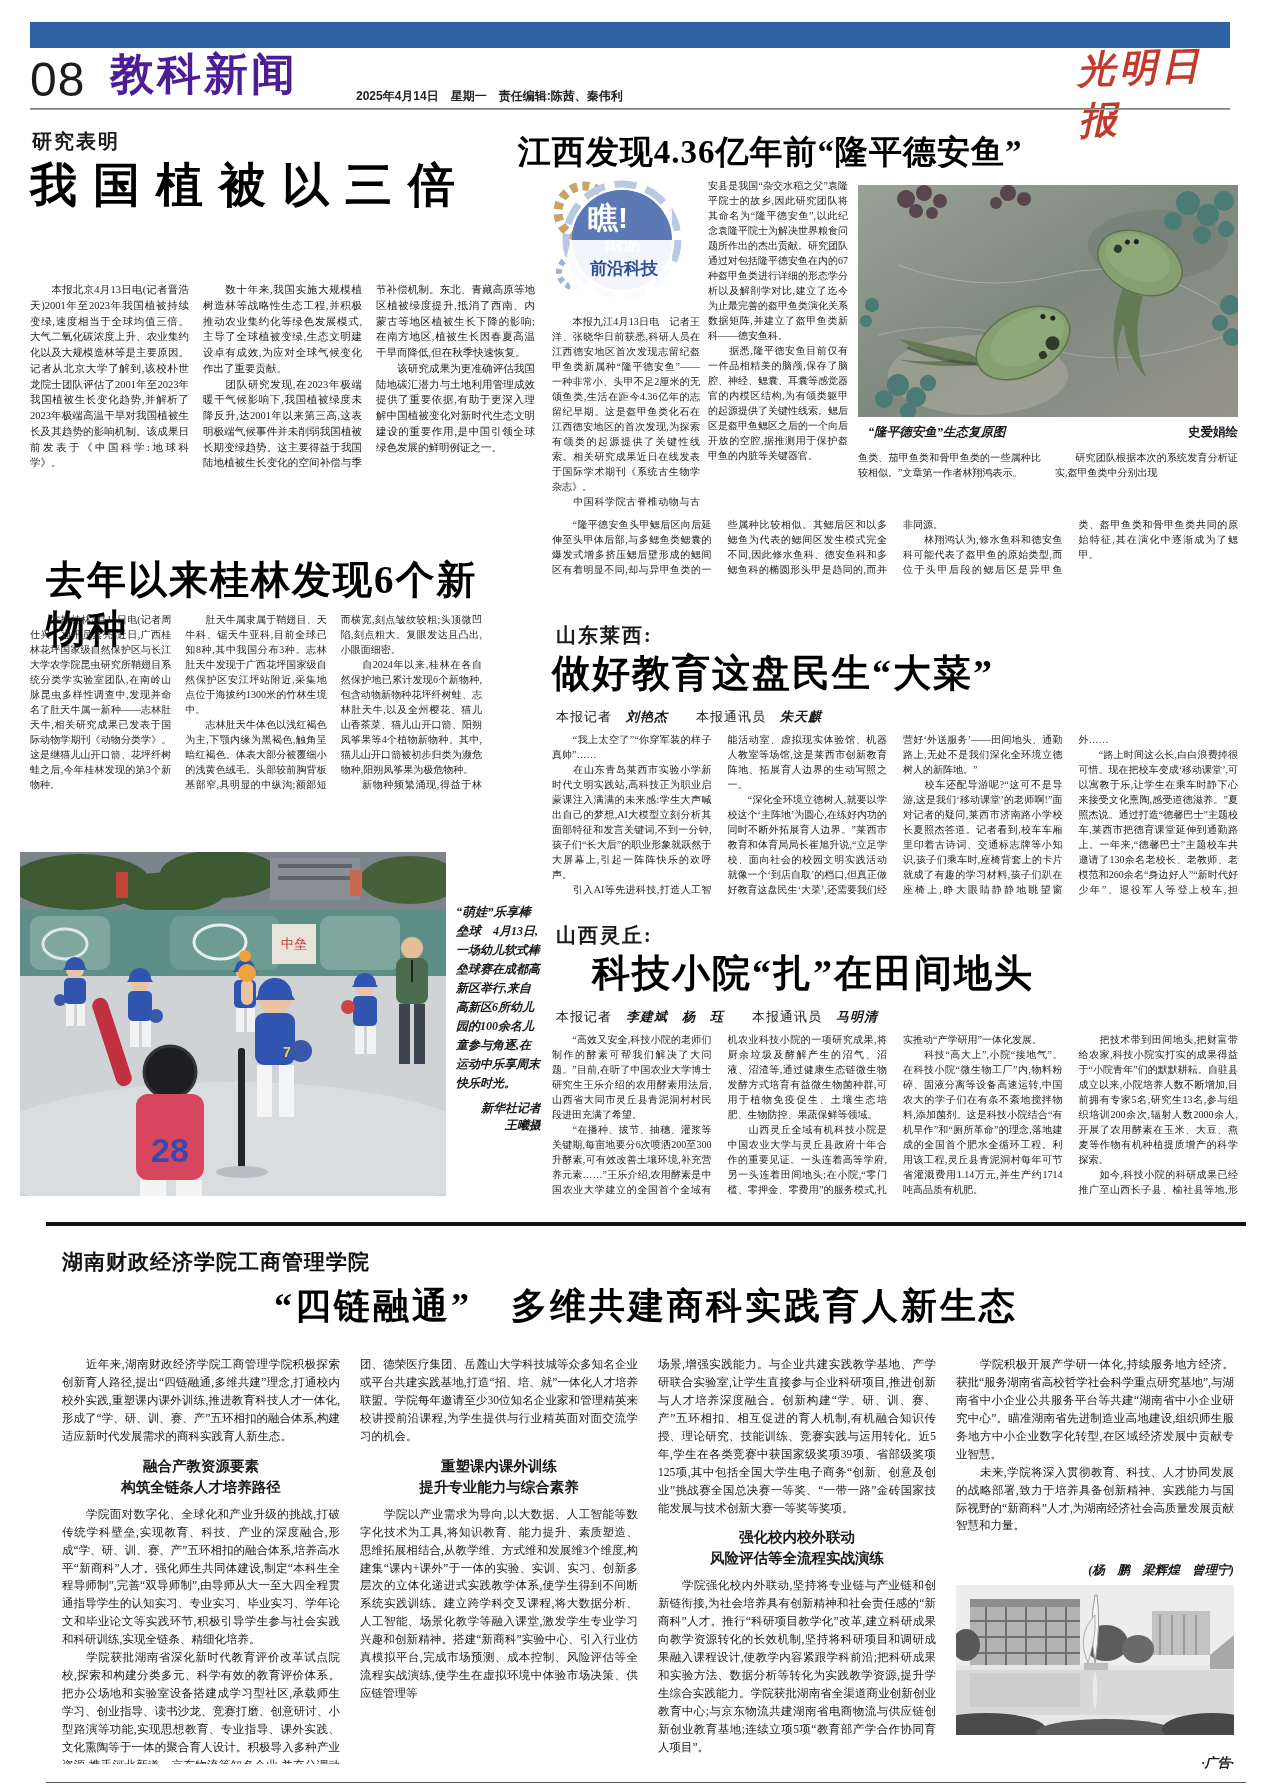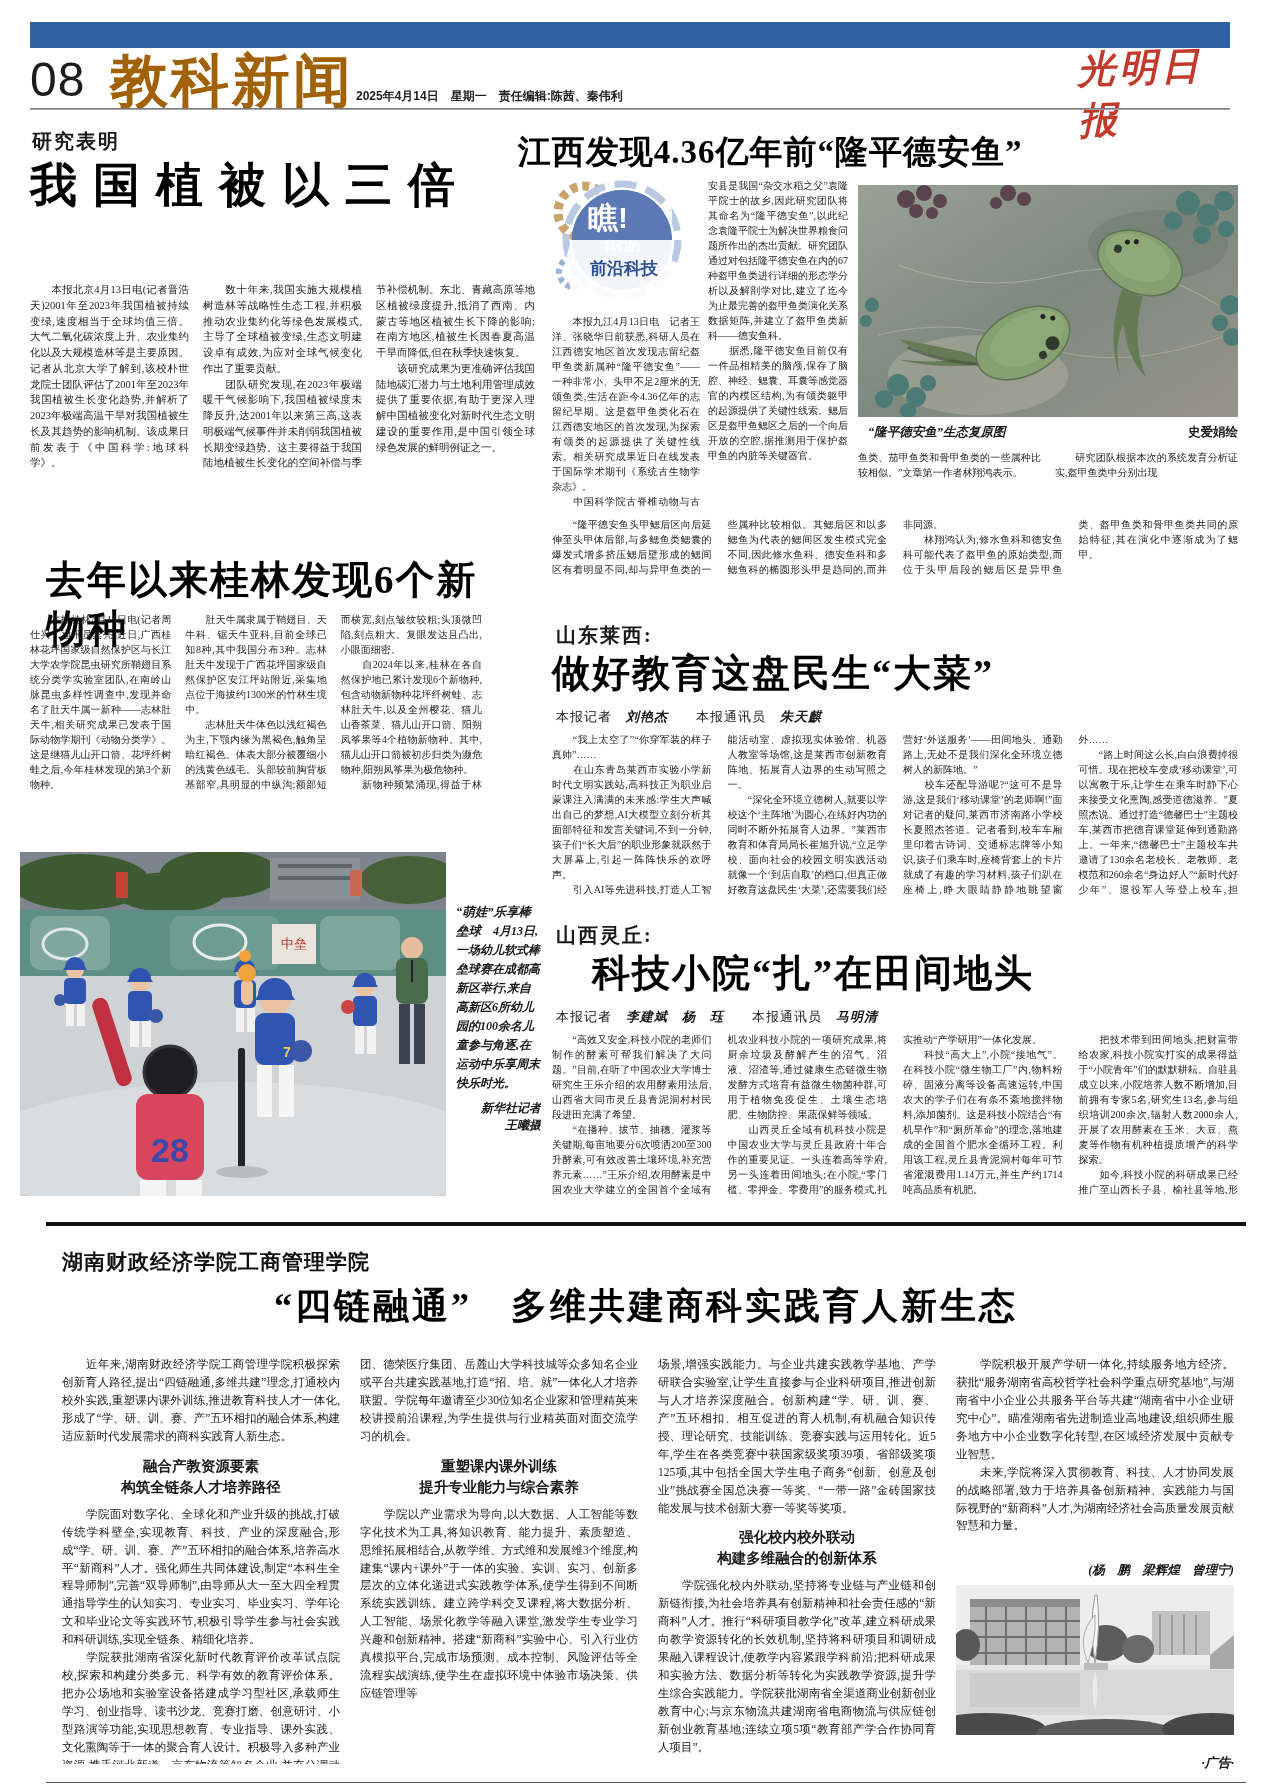--- a/index.html
+++ b/index.html
@@ -21,21 +21,21 @@
   .adtext{font-size:11.5px;line-height:1.56;text-align:justify;white-space:pre-line;}
   svg{display:block;}
 </style>
 </head>
 <body>
 
 <div id="page">
 
   <div class="abs" style="left:30px;top:22px;width:1200px;height:26px;background:#2e61a1;"></div>
   <div class="abs sans" style="left:30px;top:56px;font-size:48px;font-weight:400;color:#1c1c1c;letter-spacing:1px;line-height:1;">08</div>
-  <div class="abs sans" style="left:110px;top:52px;font-size:58px;font-weight:bold;color:#a16207;letter-spacing:3px;line-height:1;">教科新闻</div>
+  <div class="abs sans" style="left:110px;top:52px;font-size:44px;font-weight:bold;color:#4c1d95;letter-spacing:3px;line-height:1;">教科新闻</div>
   <div class="abs sans" style="left:356px;top:88px;font-size:12px;font-weight:bold;color:#222;">2025年4月14日　星期一　责任编辑:陈茜、秦伟利</div>
   <div class="abs" style="left:1078px;top:42px;width:160px;font-size:38px;font-weight:bold;font-style:italic;color:#c23a2c;letter-spacing:4px;transform:rotate(-2deg);">光明日报</div>
   <div class="abs" style="left:30px;top:108px;width:1200px;height:2px;background:linear-gradient(to bottom,#666,#bbb);"></div>
 
   <div class="abs kicker" style="left:32px;top:128px;">研究表明</div>
   <div class="abs headline" style="left:30px;top:156px;font-size:47px;letter-spacing:16px;">我国植被以三倍</div>
   <div class="abs flow cols3" style="left:30px;top:282px;width:505px;height:222px;font-size:10.5px;">　　本报北京4月13日电(记者晋浩天)2001年至2023年我国植被持续变绿,速度相当于全球均值三倍。大气二氧化碳浓度上升、农业集约化以及大规模造林等是主要原因。记者从北京大学了解到,该校朴世龙院士团队评估了2001年至2023年我国植被生长变化趋势,并解析了2023年极端高温干旱对我国植被生长及其趋势的影响机制。该成果日前发表于《中国科学:地球科学》。
 　　数十年来,我国实施大规模植树造林等战略性生态工程,并积极推动农业集约化等绿色发展模式,主导了全球植被变绿,生态文明建设卓有成效,为应对全球气候变化作出了重要贡献。
 　　团队研究发现,在2023年极端暖干气候影响下,我国植被绿度未降反升,达2001年以来第三高,这表明极端气候事件并未削弱我国植被长期变绿趋势。这主要得益于我国陆地植被生长变化的空间补偿与季节补偿机制。东北、青藏高原等地区植被绿度提升,抵消了西南、内蒙古等地区植被生长下降的影响;在南方地区,植被生长因春夏高温干旱而降低,但在秋季快速恢复。
 　　该研究成果为更准确评估我国陆地碳汇潜力与土地利用管理成效提供了重要依据,有助于更深入理解中国植被变化对新时代生态文明建设的重要作用,是中国引领全球绿色发展的鲜明例证之一。</div>
@@ -289,21 +289,21 @@
     <div class="adcol" style="left:314px;top:130px;">
       <div class="adtext">团、德荣医疗集团、岳麓山大学科技城等众多知名企业或平台共建实践基地,打造“招、培、就”一体化人才培养联盟。学院每年邀请至少30位知名企业家和管理精英来校讲授前沿课程,为学生提供与行业精英面对面交流学习的机会。</div>
       <div class="subhead"><span>重塑课内课外训练</span><br>
            <span>提升专业能力与综合素养</span></div>
       <div class="adtext">　　学院以产业需求为导向,以大数据、人工智能等数字化技术为工具,将知识教育、能力提升、素质塑造、思维拓展相结合,从教学维、方式维和发展维3个维度,构建集“课内+课外”于一体的实验、实训、实习、创新多层次的立体化递进式实践教学体系,使学生得到不间断系统实践训练。建立跨学科交叉课程,将大数据分析、人工智能、场景化教学等融入课堂,激发学生专业学习兴趣和创新精神。搭建“新商科”实验中心、引入行业仿真模拟平台,完成市场预测、成本控制、风险评估等全流程实战演练,使学生在虚拟环境中体验市场决策、供应链管理等</div>
     </div>
 
     <div class="adcol" style="left:612px;top:130px;">
       <div class="adtext">场景,增强实践能力。与企业共建实践教学基地、产学研联合实验室,让学生直接参与企业科研项目,推进创新与人才培养深度融合。创新构建“学、研、训、赛、产”五环相扣、相互促进的育人机制,有机融合知识传授、理论研究、技能训练、竞赛实践与运用转化。近5年,学生在各类竞赛中获国家级奖项39项、省部级奖项125项,其中包括全国大学生电子商务“创新、创意及创业”挑战赛全国总决赛一等奖、“一带一路”金砖国家技能发展与技术创新大赛一等奖等奖项。</div>
       <div class="subhead"><span>强化校内校外联动</span><br>
-           <span>构建多维融合的创新体系</span></div>
+           <span>风险评估等全流程实战演练</span></div>
       <div class="adtext">　　学院强化校内外联动,坚持将专业链与产业链和创新链衔接,为社会培养具有创新精神和社会责任感的“新商科”人才。推行“科研项目教学化”改革,建立科研成果向教学资源转化的长效机制,坚持将科研项目和调研成果融入课程设计,使教学内容紧跟学科前沿;把科研成果和实验方法、数据分析等转化为实践教学资源,提升学生综合实践能力。学院获批湖南省全渠道商业创新创业教育中心;与京东物流共建湖南省电商物流与供应链创新创业教育基地;连续立项5项“教育部产学合作协同育人项目”。</div>
     </div>
 
     <div class="adcol" style="left:910px;top:130px;height:430px;">
       <div class="adtext" style="height:200px;overflow:hidden;">　　学院积极开展产学研一体化,持续服务地方经济。获批“服务湖南省高校哲学社会科学重点研究基地”,与湖南省中小企业公共服务平台等共建“湖南省中小企业研究中心”。瞄准湖南省先进制造业高地建设,组织师生服务地方中小企业数字化转型,在区域经济发展中贡献专业智慧。
 　　未来,学院将深入贯彻教育、科技、人才协同发展的战略部署,致力于培养具备创新精神、实践能力与国际视野的“新商科”人才,为湖南经济社会高质量发展贡献智慧和力量。</div>
       <div class="capbody" style="text-align:right;font-size:12.5px;margin:6px 0;">(杨　鹏　梁辉煌　曾理宁)</div>
       <div>
         <svg width="278" height="150" viewBox="0 0 278 150">
           <rect width="278" height="150" fill="#e6e6e6"></rect>

